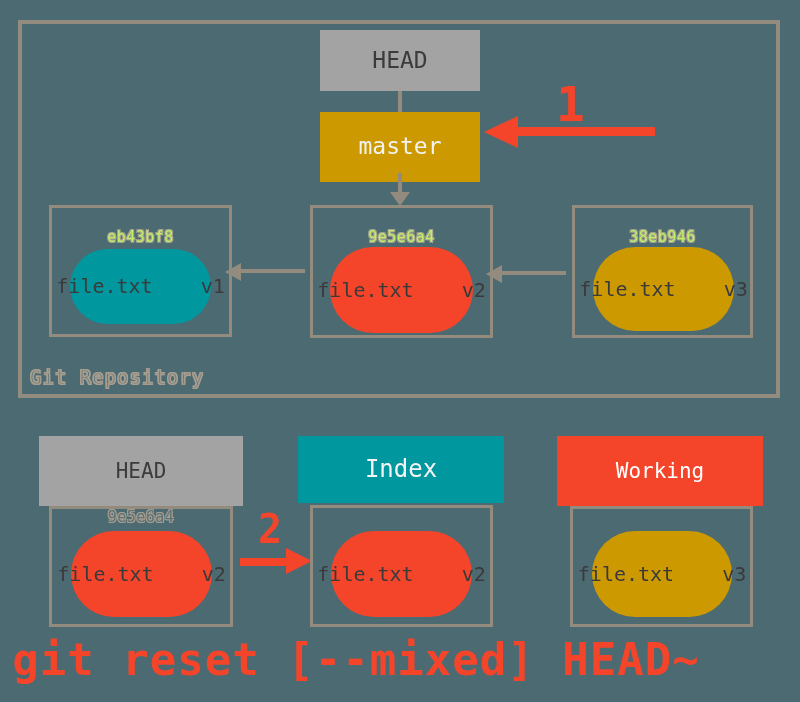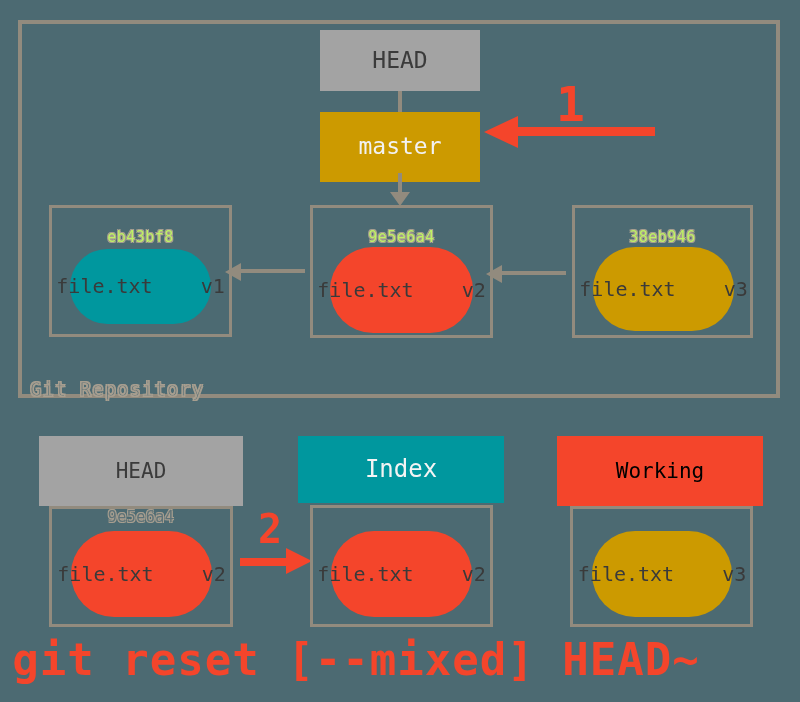--- a/index.html
+++ b/index.html
@@ -30,37 +30,36 @@
     position: absolute;
     left: 30px;
     top: 366px;
     font-size: 19px;
     letter-spacing: 1px;
     color: #5e7277;
     -webkit-text-stroke: 1px #a89f90;
     text-shadow:
       -1px -1px 0 #a89f90,  1px -1px 0 #a89f90,
       -1px  1px 0 #a89f90,  1px  1px 0 #a89f90;
-    margin-top: 12px;
   }
 
   
   .hdrbox {
     position: absolute;
     display: flex;
     align-items: center;
     justify-content: center;
     text-align: center;
     line-height: 1.18;
     box-sizing: border-box;
   }
   .hdrbox.head  { background: #a3a3a3; color: #3b3b3b; }
   .hdrbox.branch{ background: #cc9a00; color: #f2f2f2; }
   .hdrbox.index { background: #00979e; color: #f4f4f4; }
-  .hdrbox.wdir  { background: #f4452b; color: #000000; }
+  .hdrbox.wdir  { background: #f4452b; color: #ffffff; }
 
   
   #head-top     { left: 320px; top: 30px;  width: 160px; height: 61px;  font-size: 23px; }
   
   #branch-master{ left: 320px; top: 112px; width: 160px; height: 70px;  font-size: 23px; }
 
   
   #head-bottom  { left: 39px;  top: 436px; width: 204px; height: 70px; font-size: 21px; }
   #index-hdr    { left: 298px; top: 436px; width: 206px; height: 67px; font-size: 24px; }
   #wdir-hdr     { left: 557px; top: 436px; width: 206px; height: 70px; font-size: 21px; }

